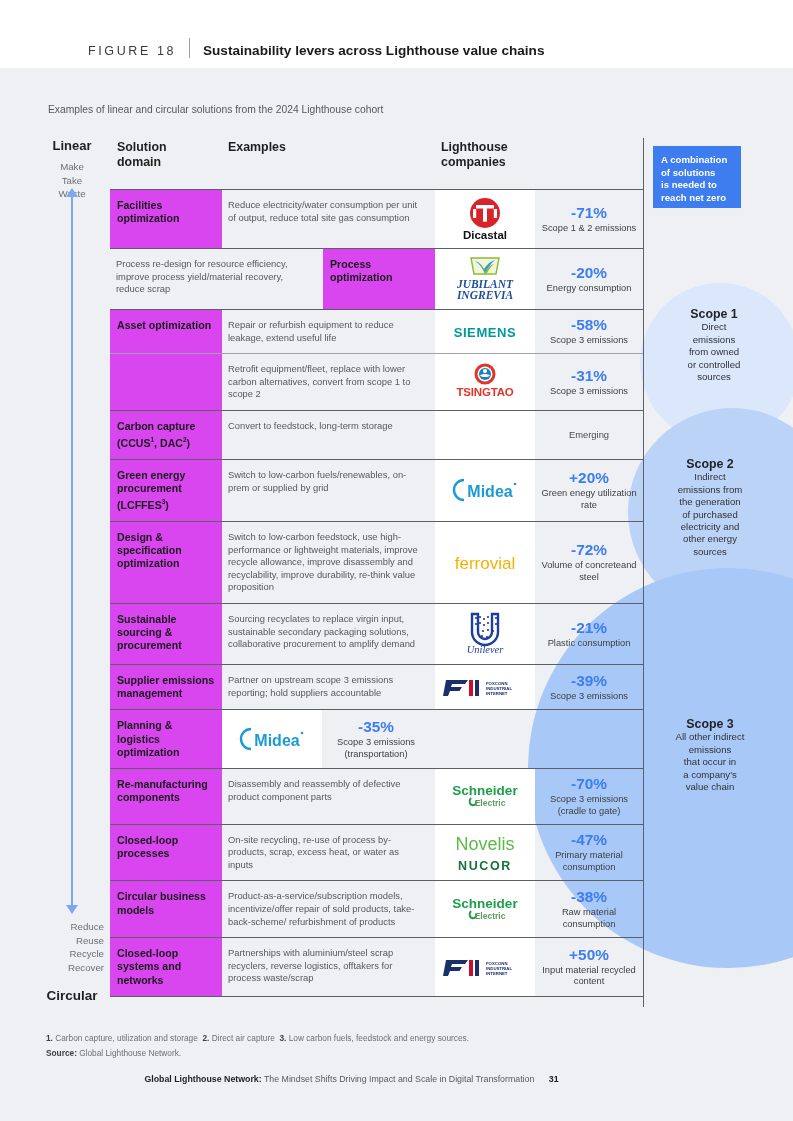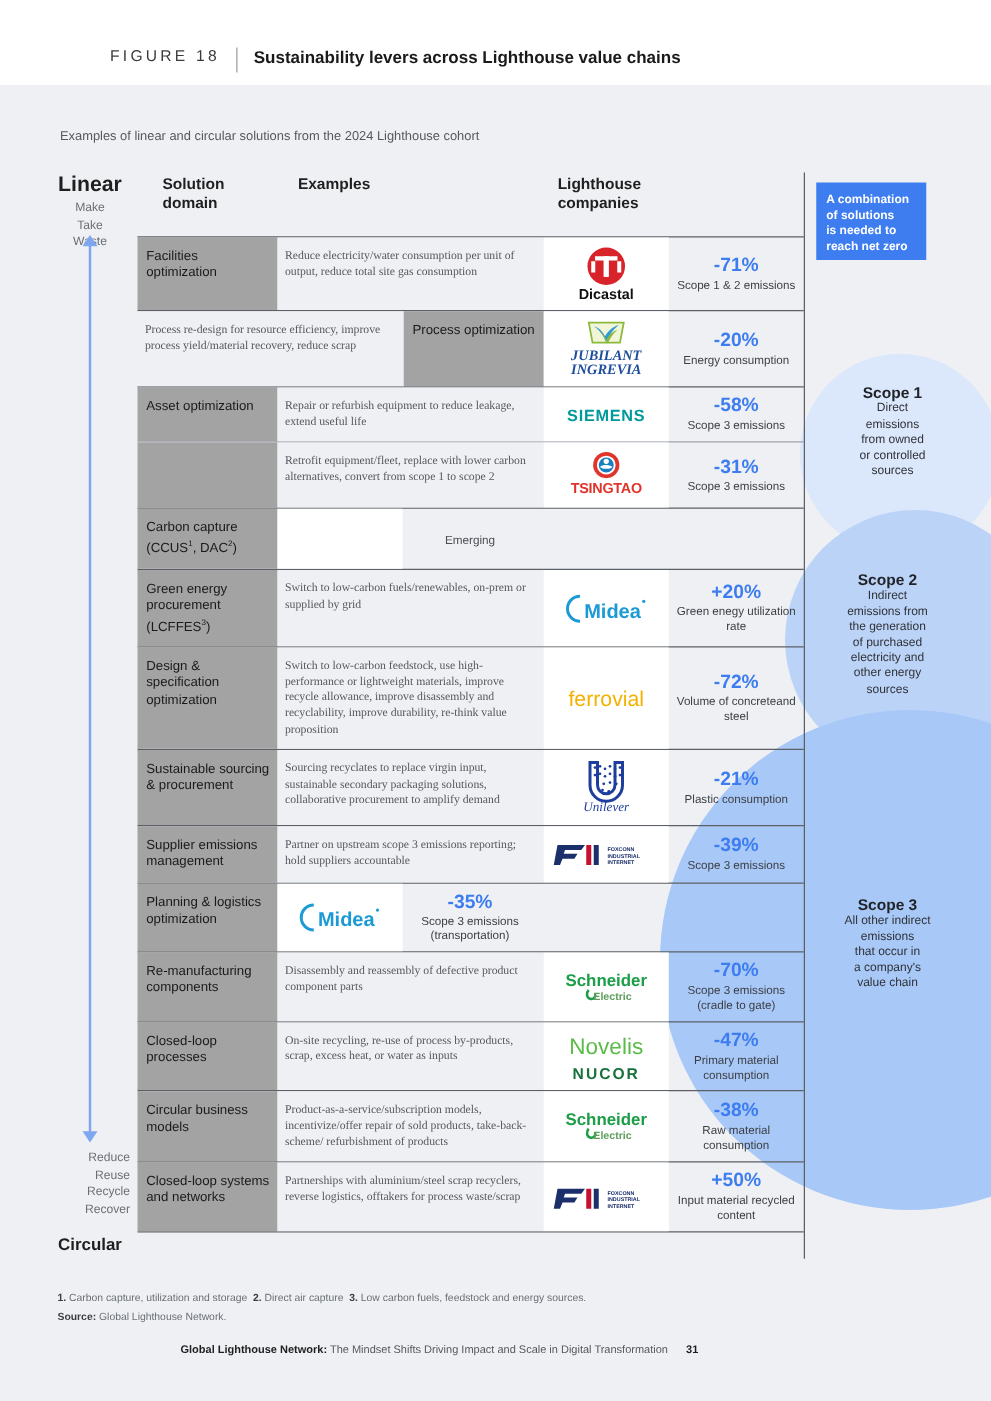--- a/index.html
+++ b/index.html
@@ -11,21 +11,21 @@
   }
   .page { position: relative; width: 793px; height: 1121px; overflow: hidden; background: #ffffff; }
 
   
   .fig-header {
     position: absolute; left: 0; top: 0; width: 793px; height: 68px;
     background: #ffffff;
   }
   .fig-header-inner {
     position: absolute; left: 88px; top: 38px;
-    display: flex; align-items: flex-start; gap: 0;
+    display: flex; align-items: flex-end; gap: 0;
   }
   .fig-num {
     font-size: 12.5px; letter-spacing: 2.6px; color: #3b3b3b; font-weight: 400;
   }
   .fig-rule {
     width: 1px; height: 20px; background: #9aa0a6; margin: 0 13px 0 13px;
   }
   .fig-title { font-size: 13.6px; font-weight: 700; color: #1a1a1a; }
 
   
@@ -36,21 +36,21 @@
 
   .subtitle {
     position: absolute; left: 48px; top: 104px;
     font-size: 10.3px; color: #55585c;
   }
 
   
   .rail { position: absolute; left: 40px; top: 138px; width: 64px; }
   .rail-top-label {
     position: absolute; left: 0; top: 0; width: 64px; text-align: center;
-    font-size: 17px; font-weight: 700; color: #1f1f1f;
+    font-size: 13px; font-weight: 700; color: #1f1f1f;
   }
   .rail-words-top {
     position: absolute; left: 0; top: 22px; width: 64px; text-align: center;
     font-size: 9.7px; color: #6b6f74; line-height: 13.5px;
   }
   .axis-line {
     position: absolute; left: 71px; top: 196px; width: 1.6px; height: 716px;
     background: #7ea7f0;
   }
   .axis-arrow-up {
@@ -93,39 +93,38 @@
     padding: 8px 0 0 8px;
   }
 
   
   .table { position: absolute; left: 110px; top: 138px; width: 533px; }
   .thead { display: flex; height: 51px; }
   .th {
     font-size: 12.4px; font-weight: 700; color: #1f1f1f; line-height: 14.6px;
     padding-top: 2px;
   }
-  .col-domain  { width: 112px; padding-left: 7px; margin-left: 13px; }
+  .col-domain  { width: 112px; padding-left: 7px; }
   .col-example { width: 213px; padding-left: 6px; }
   .col-logo    { width: 100px; padding-left: 6px; }
 
   .row { display: flex; position: relative; border-top: 1px solid #5c6066; }
   .row.sub { border-top: 1px solid #9ea3ab; }
   .row:last-child { border-bottom: 1px solid #5c6066; }
 
   .cell { position: relative; z-index: 2; }
   .cell-domain {
     width: 112px; padding: 9px 6px 9px 7px;
-    font-size: 10.6px; font-weight: 400; color: #1a1a1a; line-height: 13.2px;
-    background: #a3a3a3;
+    font-size: 10.6px; font-weight: 700; color: #1a1a1a; line-height: 13.2px;
+    background: #d946ef;
   }
   .cell-example {
     width: 213px; padding: 9px 9px 9px 6px;
     font-size: 9.4px; color: #55585c; line-height: 12.6px;
     background: #eef0f4;
-    font-family: Liberation Serif, serif;
   }
   .cell-logo {
     width: 100px; background: #ffffff;
     display: flex; align-items: center; justify-content: center; flex-direction: column;
     gap: 3px; padding: 6px 2px;
   }
   .cell-metric {
     width: 108px; padding: 6px 4px;
     display: flex; flex-direction: column; align-items: center; justify-content: center;
     text-align: center;
@@ -284,20 +283,21 @@
       <div class="cell cell-metric">
         <span class="metric-val">-31%</span>
         <span class="metric-lbl">Scope 3 emissions</span>
       </div>
     </div>
 
     <div class="row">
       <div class="cell cell-domain">
         Carbon capture<br>(CCUS<sup>1</sup>, DAC<sup>2</sup>)
       </div>
+      <div class="cell cell-example">Convert to feedstock, long-term storage</div>
       <div class="cell cell-logo"></div>
       <div class="cell cell-metric">
         <span class="metric-plain">Emerging</span>
       </div>
     </div>
 
     <div class="row">
       <div class="cell cell-domain">
         Green energy<br>procurement<br>(LCFFES<sup>3</sup>)
       </div>

